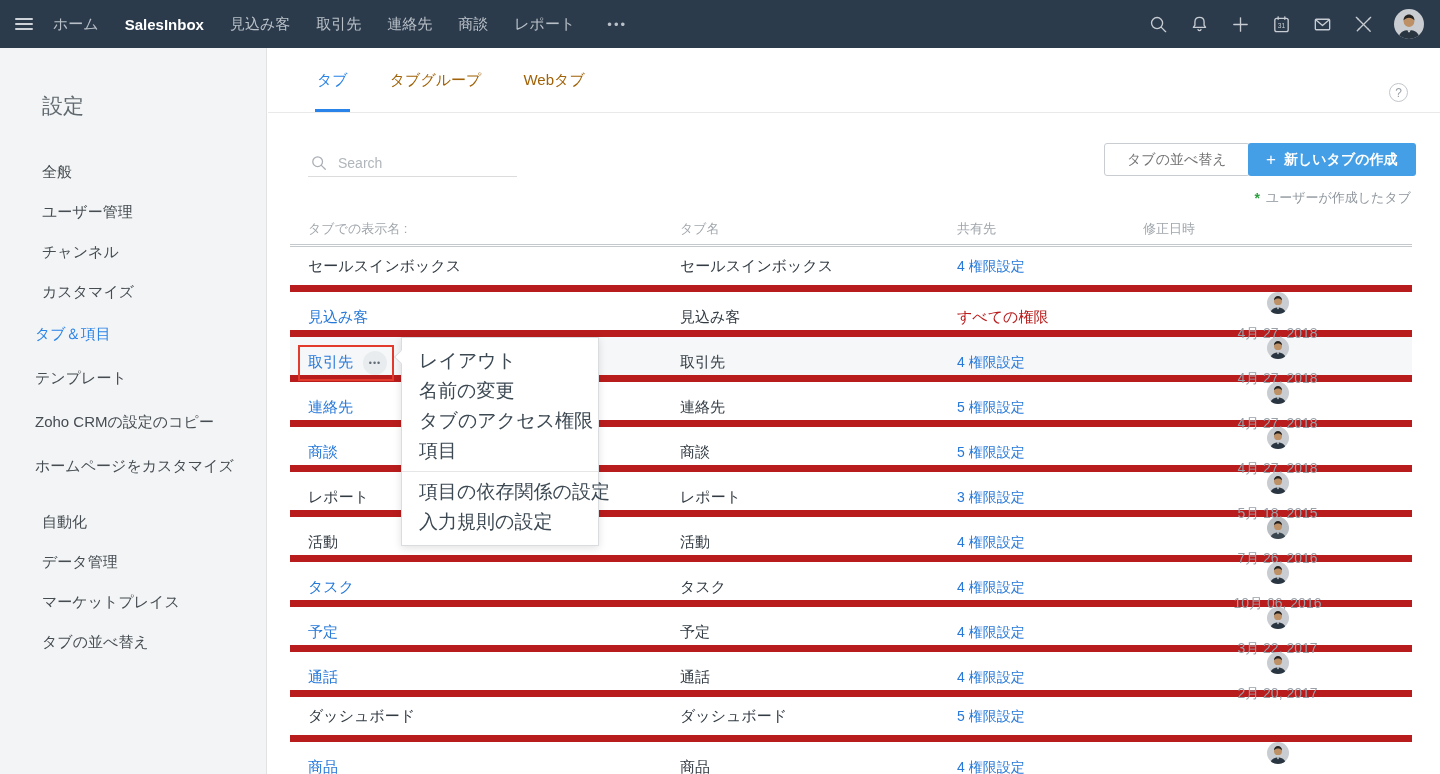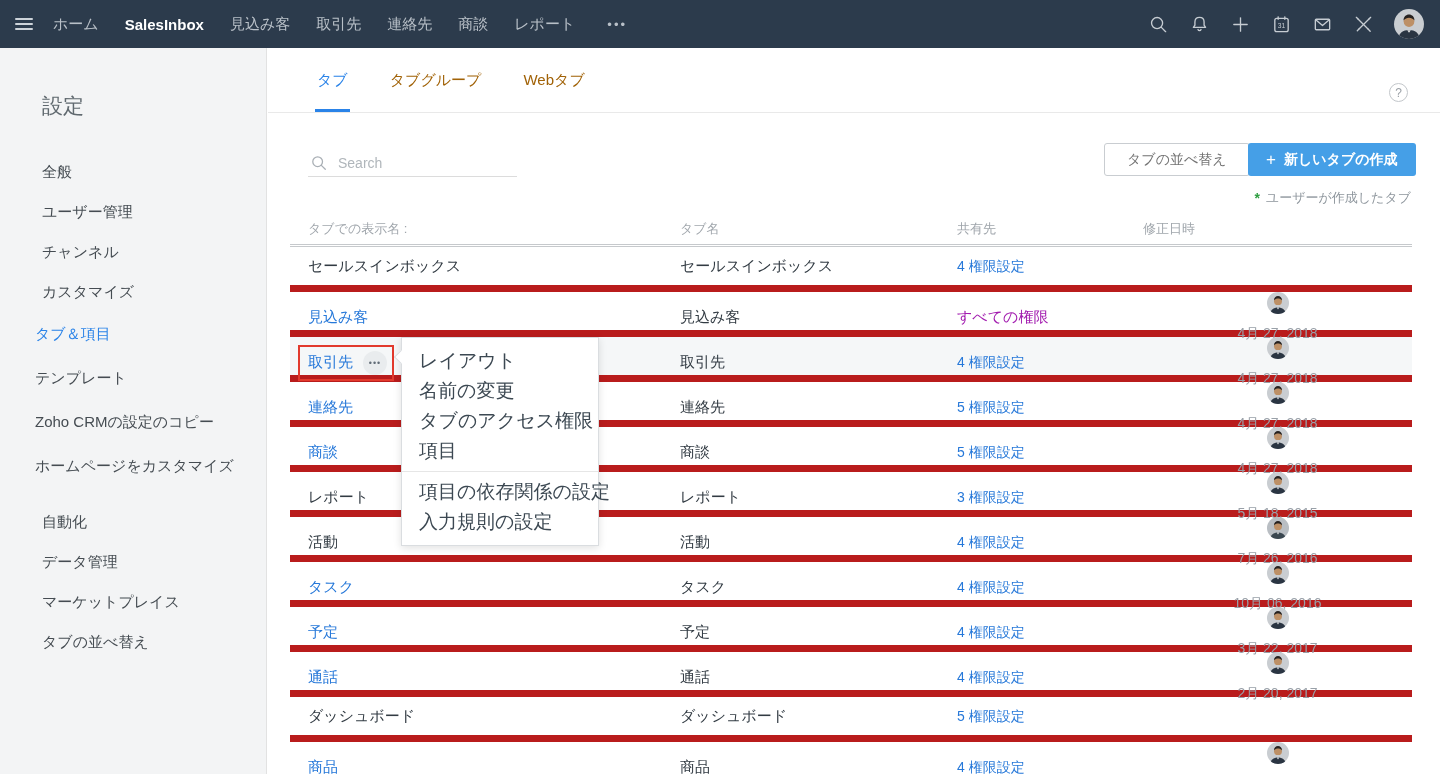--- a/index.html
+++ b/index.html
@@ -62,21 +62,21 @@
   .legend .star { color:var(--green,#2e9e41); font-weight:bold; font-size:14px; }
 
   
   .table { position:absolute; left:22px; top:167px; width:1122px; }
   .thead, .trow { display:grid; grid-template-columns:372px 277px 186px 1fr; align-items:center; padding-left:18px; }
   .thead { height:33px; border-bottom:3px double #c6c9cc; font-size:13px; color:#a0a6ac; }
   .trow { height:45px; border-bottom:7px solid #b91c1c; font-size:15px; color:#323b43; }
   .trow.highlight { background:#f5f7f8; }
   .cell-link { color:var(--link,#2678d9); cursor:pointer; }
   .share-link { font-size:14px; color:var(--link,#2678d9); cursor:pointer; }
-  .share-plain { font-size:15px; color:#a21caf; }
+  .share-plain { font-size:15px; color:#b91c1c; }
   .c4 { display:flex; align-items:center; gap:11px;flex-direction:column; }
   .date { font-size:14px; color:#99a0a8; }
   .avatar { width:22px; height:22px; border-radius:50%; overflow:hidden; flex:0 0 auto; }
 
   .red-box { display:inline-flex; align-items:center; gap:10px; border:2px solid var(--red,#e23a2d);
     padding:4px 5px 4px 8px; margin-left:-10px; }
   .more-btn { width:24px; height:24px; border-radius:50%; background:#e9ecee; color:#626d78;
     font-size:9px; letter-spacing:1px; display:flex; align-items:center; justify-content:center;
     cursor:pointer; user-select:none; }
 

